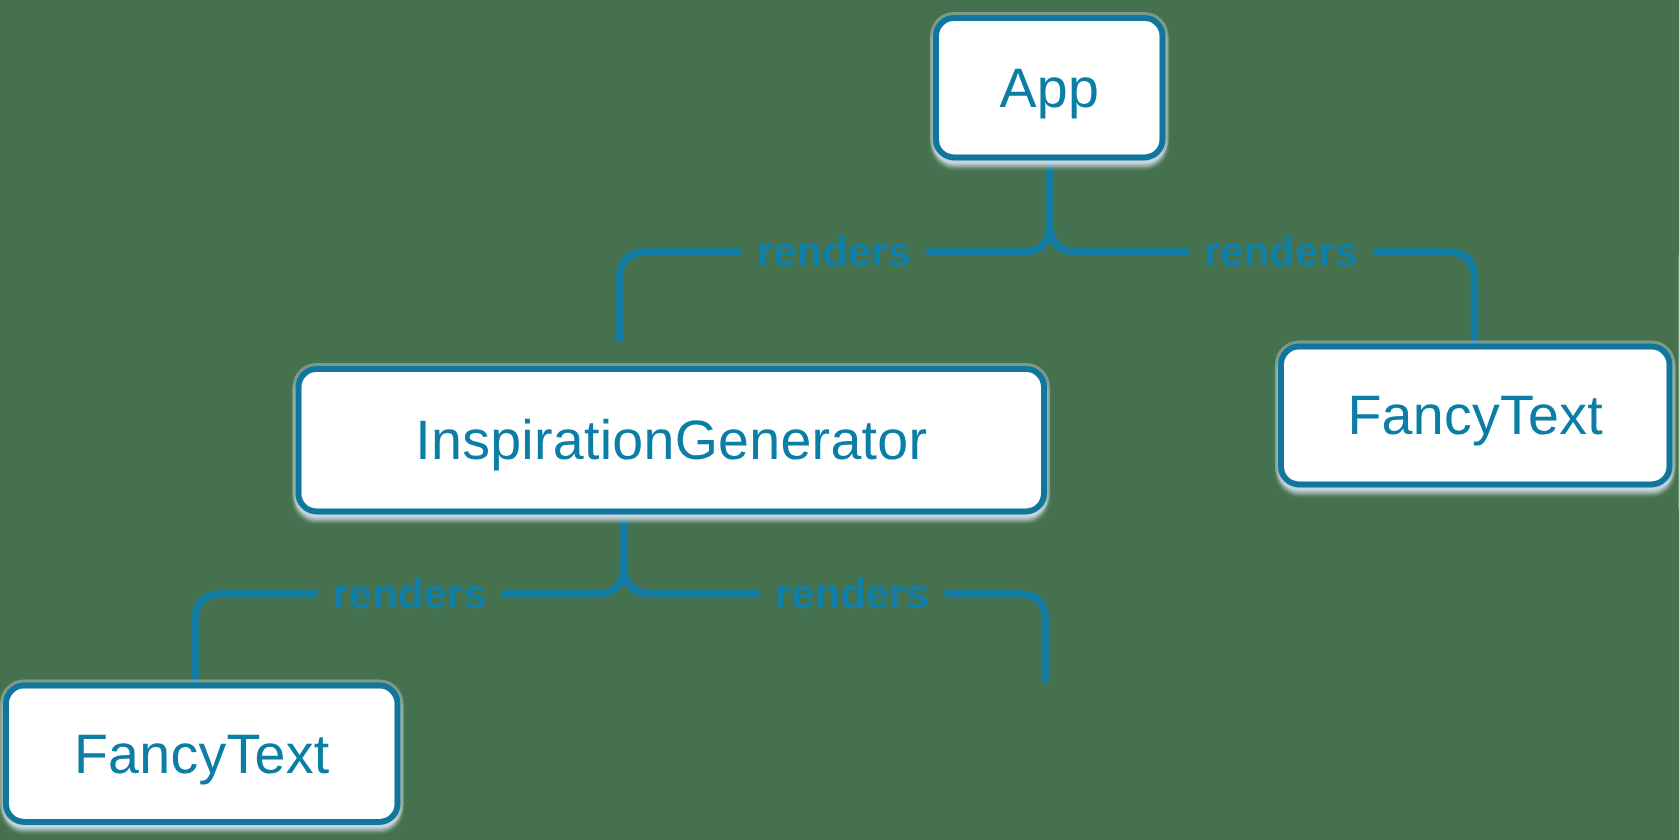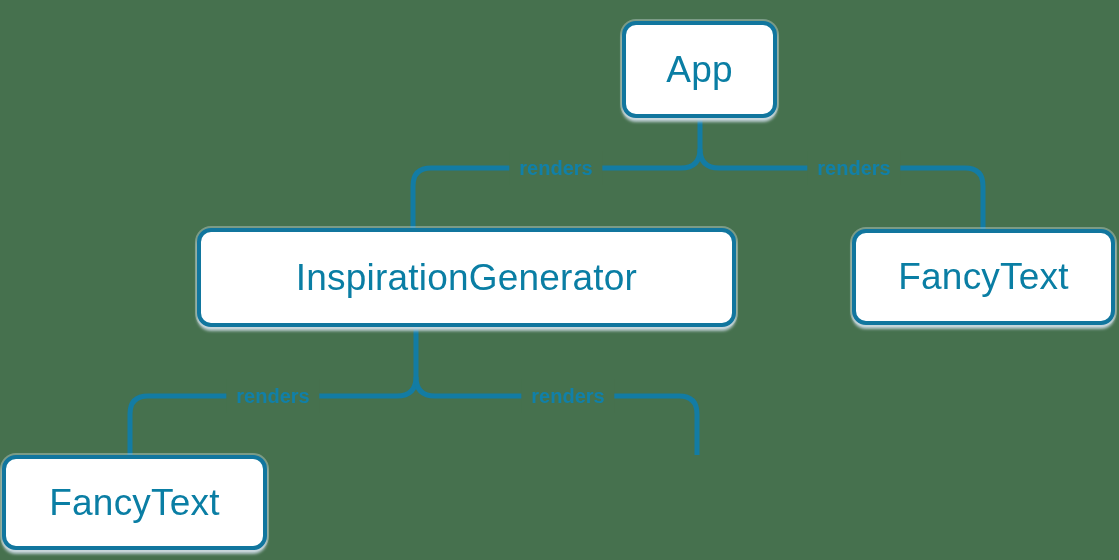--- a/index.html
+++ b/index.html
@@ -32,32 +32,32 @@
     align-items: center;
     justify-content: center;
     background: #FFFFFF;
     border: 4px solid #11769E;
     border-radius: 14px;
     color: #0A7EA4;
     font-size: 37px;
     letter-spacing: 0.2px;
     box-shadow: 0 0 0 2px rgba(224,234,240,0.35), 0 4px 3px rgba(198,213,222,0.9);
   }
-  .node-app        { left: 622px; top: 21px;   width: 155px; height: 97px; }
-  .node-ig         { left: 197px; top: 228px; width: 539px; height: 99px; }
+  .node-app        { left: 622px; top: 10px;   width: 155px; height: 97px; }
+  .node-ig         { left: 197px; top: 244px; width: 501px; height: 99px; }
   .node-ft-top     { left: 852px; top: 229px; width: 263px; height: 96px; }
   .node-ft-bottom  { left: 2px;   top: 455px; width: 265px; height: 95px; }
   .node-copyright  { left: 567px; top: 455px; width: 266px; height: 97px; }
   .edge-label {
     position: absolute;
     z-index: 2;
     transform: translate(-50%, -50%);
     background: #46714E;
     color: #1180A8;
-    font-size: 20px;
+    font-size: 28px;
     font-weight: 700;
     line-height: 34px;
     padding: 0 10px;
     white-space: nowrap;
   }
   .edge-label-1 { left: 556px; top: 168px; }
   .edge-label-2 { left: 854px; top: 168px; }
   .edge-label-3 { left: 273px; top: 396px; }
   .edge-label-4 { left: 568px; top: 396px; }
 </style>

